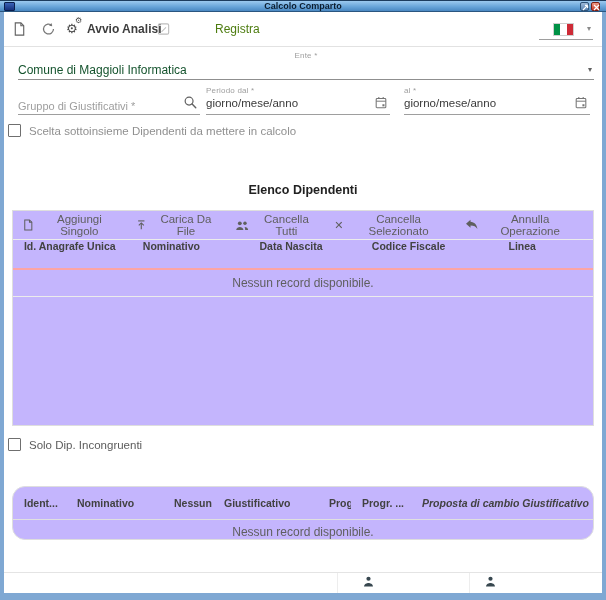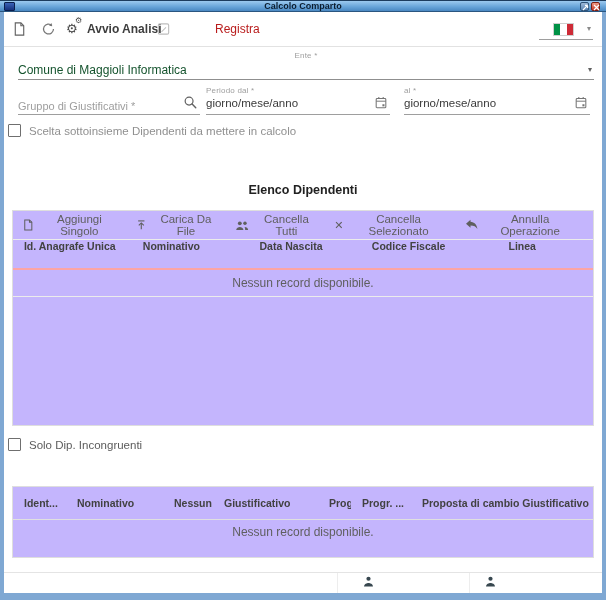--- a/index.html
+++ b/index.html
@@ -34,21 +34,21 @@
     background:#fff;
     border:4px solid #7fa8d3; border-top:none; border-bottom-width:7px;
   }
 
   
   .toolbar { position:absolute; top:0; left:0; right:0; height:35px; border-bottom:1px solid #e2e2e2; background:#fff; }
   .tb-btn { position:absolute; top:0; height:34px; display:flex; align-items:center; gap:5px; background:none; border:none; cursor:pointer; font-family:inherit; }
   .tb-new { left:8px; }
   .tb-refresh { left:37px; }
   .tb-avvio { left:62px; font-size:12px; font-weight:bold; color:#3d3d3d; }
-  .tb-registra { left:152px; font-size:12px; color:#b91c1c;gap:44px; }
+  .tb-registra { left:152px; font-size:12px; color:#4d7c0f;gap:44px; }
   .gear-wrap { position:relative; width:16px; height:16px; }
   .gear-big { position:absolute; left:0; top:0; font-size:13px; line-height:16px; color:#4a4a4a; }
   .gear-small { position:absolute; left:9px; top:-4px; font-size:8px; line-height:8px; color:#4a4a4a; }
   .lang-select { position:absolute; right:9px; top:8px; width:50px; height:24px; cursor:pointer; }
   .flag { position:absolute; left:10px; top:3px; width:21px; height:13px; border:1px solid #cfcfcf; display:flex; }
   .flag span { flex:1; }
   .lang-caret { position:absolute; right:2px; top:4px; font-size:8px; color:#8a8a8a; }
   .lang-underline { position:absolute; left:-4px; right:0; top:19px; border-bottom:1px solid #9e9e9e; }
 
   
@@ -74,35 +74,35 @@
   .checkbox { width:13px; height:13px; border:1px solid #6f6f6f; border-radius:1px; background:#fff; }
   .chk-label1 { font-size:11.5px; color:#909090; }
   .chk-label2 { font-size:11.5px; color:#5c5c5c; }
 
   
   .section-title { position:absolute; left:0; right:0; top:171px; text-align:center; font-size:12.5px; font-weight:bold; color:#212121; }
 
   
   .panel { position:absolute; left:8px; width:582px; border:1px solid #dedede; background:#c4b5fd; }
   .panel1 { top:198px; height:216px; }
-  .panel2 { top:474px; height:72px; }
+  .panel2 { top:474px; height:54px;border-radius:13px; }
 
   .actions-row { height:29px; display:flex; align-items:center; padding-left:9px; border-bottom:1px solid #ececec; }
   .action-btn { display:flex; align-items:center; gap:3px; border:none; background:none; cursor:pointer; font-family:inherit; font-size:11.5px; color:#5f5f5f; padding:0; margin-right:14px; }
   .x-glyph { font-size:11px; color:#5f5f5f; }
 
   .hdr-row1 { height:30px; display:flex; border-bottom:2px solid #fca5a5; }
   .hdr-row1 .hcell { font-size:10.5px; font-weight:bold; color:#424242; text-align:center; cursor:pointer; }
   .h1a{width:114px;} .h1b{width:90px;} .h1c{width:150px;} .h1d{width:86px;} .h1e{width:142px;}
 
   .empty-row { height:27px; display:flex; align-items:center; justify-content:center; font-size:12px; color:#5f5f5f; border-bottom:1px solid #ececec; }
 
   .hdr-row2 { height:33px; display:flex; align-items:center; border-bottom:1px solid #e0e0e0; }
   .hdr-row2 .hcell { font-size:10.5px; font-weight:bold; color:#424242; padding-left:11px; white-space:nowrap; overflow:hidden; cursor:pointer; }
-  .h2a{width:53px;} .h2b{width:97px;} .h2c{width:50px;} .h2d{width:105px;} .h2e{width:33px;} .h2f{width:60px;} .h2g{flex:1;}
+  .h2a{width:53px;} .h2b{width:97px;} .h2c{width:50px;} .h2d{width:105px;} .h2e{width:33px;} .h2f{width:60px;} .h2g{flex:1;font-style:italic;}
   .empty-row2 { height:23px; display:flex; align-items:center; justify-content:center; font-size:12px; color:#5f5f5f; }
 
   
   .footer-line { position:absolute; left:0; right:0; top:560px; border-top:1px solid #e4e4e4; }
   .footer-sep { position:absolute; top:561px; bottom:0; width:1px; background:#ededed; }
   .sep1 { left:333px; } .sep2 { left:465px; }
   .footer-person { position:absolute; top:563px; width:13px; height:13px; }
 
   .icon16 { display:block; }
 </style>

